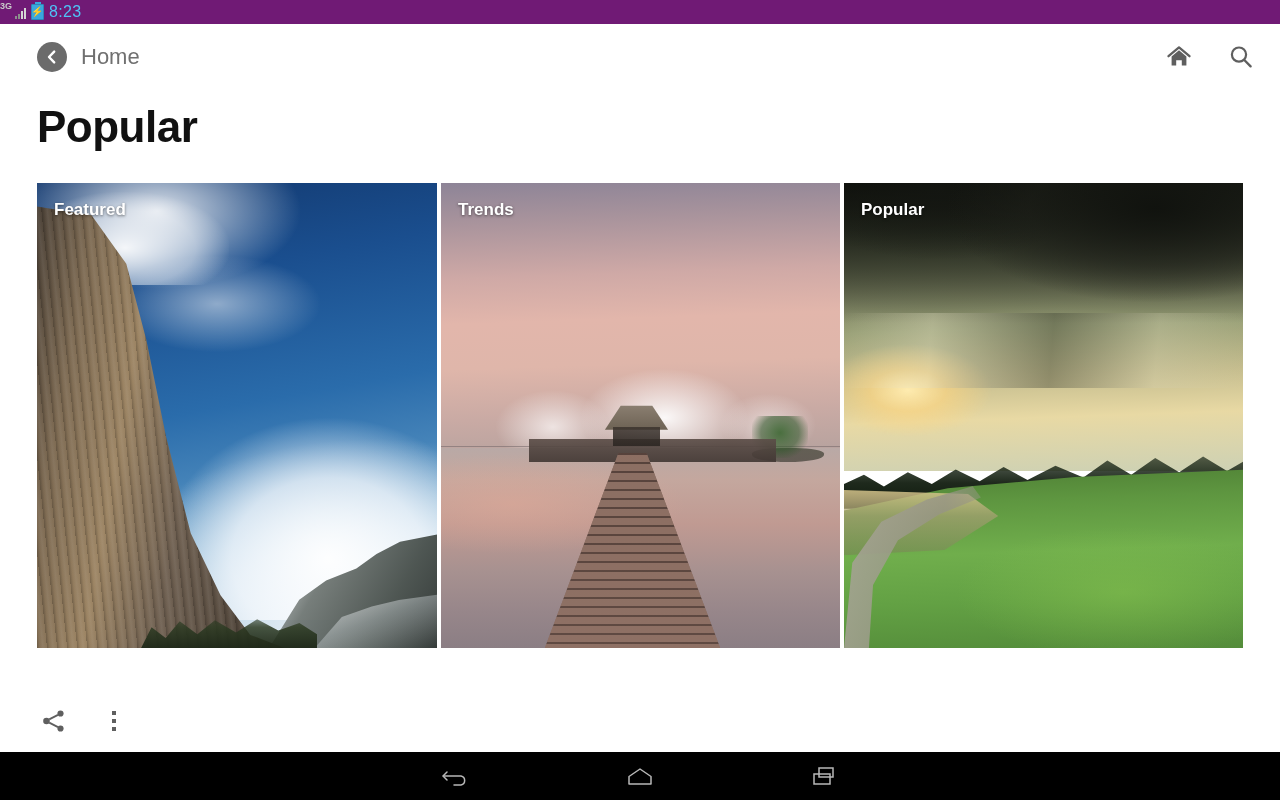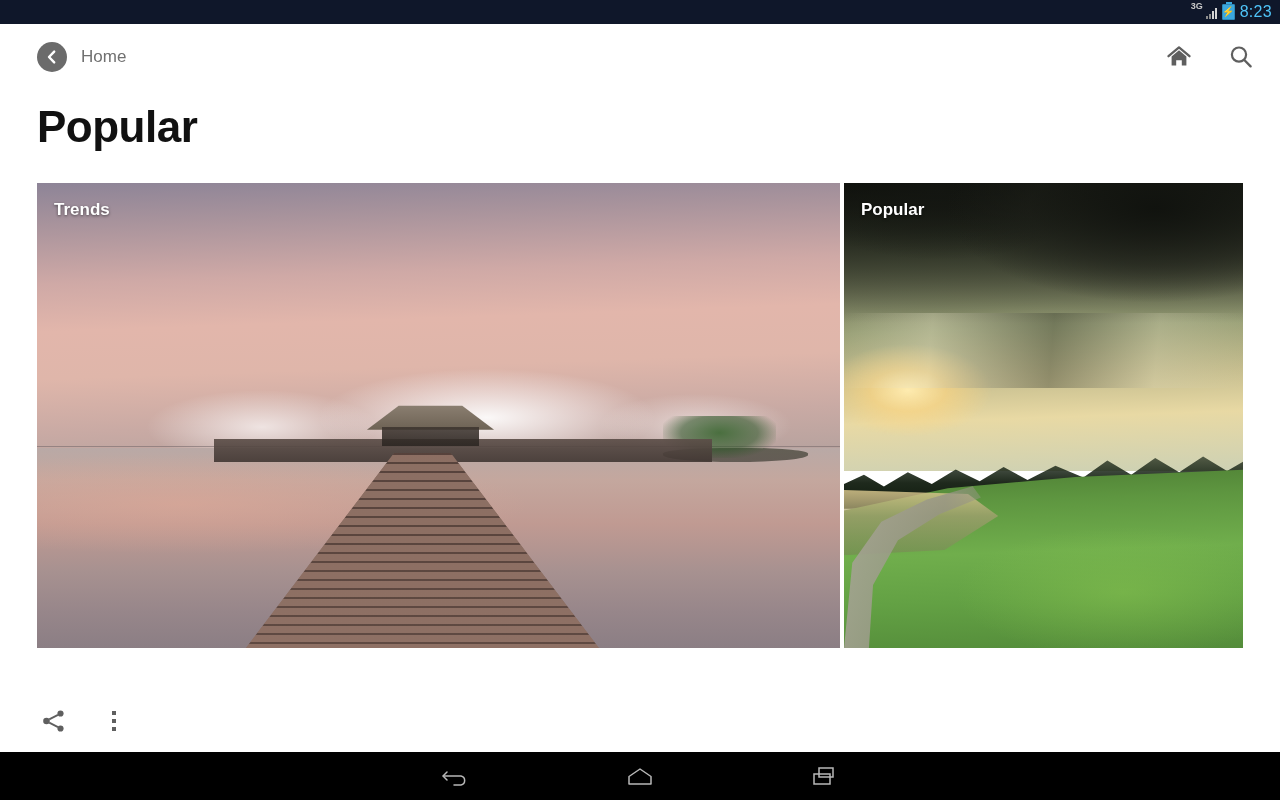--- a/index.html
+++ b/index.html
@@ -6,22 +6,22 @@
   html, body {
     width:1280px; height:800px;
     background:#ffffff;
     font-family:"Liberation Sans", sans-serif;
     overflow:hidden;
   }
 
   
   .status-bar {
     height:24px; width:100%;
-    background:#0f172a;
-    display:flex; align-items:center; justify-content:flex-end;
+    background:#701a75;
+    display:flex; align-items:center; 
     padding-right:8px;
   }
   .status-right { display:flex; align-items:center; gap:5px; }
 
   .signal-wrap { position:relative; width:26px; height:18px; }
   .net-label {
     position:absolute; top:-1px; left:0;
     font-size:9px; color:#c9c9c9; font-weight:bold; line-height:1;
   }
   .bars { position:absolute; bottom:2px; right:0; display:flex; align-items:flex-end; gap:1px; height:11px; }
@@ -51,21 +51,21 @@
     padding:0 22px 0 37px;
     background:#ffffff;
   }
   .back-btn {
     width:30px; height:30px; border-radius:50%;
     background:#6b6b6b;
     display:flex; align-items:center; justify-content:center;
     flex:0 0 auto; cursor:pointer;
   }
   .up-label {
-    font-size:17px; color:#707070; margin-left:14px;
+    font-size:22px; color:#707070; margin-left:14px;
   }
   .ab-spacer { flex:1 1 auto; }
   .ab-actions { display:flex; align-items:center; gap:28px; }
   .icon-btn {
     width:34px; height:34px;
     display:flex; align-items:center; justify-content:center;
     cursor:pointer;
   }
 
   
@@ -312,20 +312,32 @@
         <line x1="17.3" y1="17" x2="23.6" y2="23.3" stroke="#5f5f5f" stroke-width="2.4" stroke-linecap="round"></line>
       </svg>
     </div>
   </div>
 </div>
 
 <div class="page-title">Popular</div>
 
 <div class="card-row">
 
+  <div class="card featured">
+    <div class="photo">
+      <div class="p1-sky"></div>
+      <div class="p1-cloud-a"></div>
+      <div class="p1-cloud-b"></div>
+      <div class="p1-ridge"></div>
+      <div class="p1-snow"></div>
+      <div class="p1-cliff"></div>
+      <div class="p1-trees"></div>
+    </div>
+    <span class="card-label">Featured</span>
+  </div>
 
   <div class="card trends">
     <div class="photo">
       <div class="p3-sky"></div>
       <div class="p3-clouds"></div>
       <div class="p3-water"></div>
       <div class="p3-horizon"></div>
       <div class="p3-islet"></div>
       <div class="p3-palm"></div>
       <div class="p3-dock"></div>

